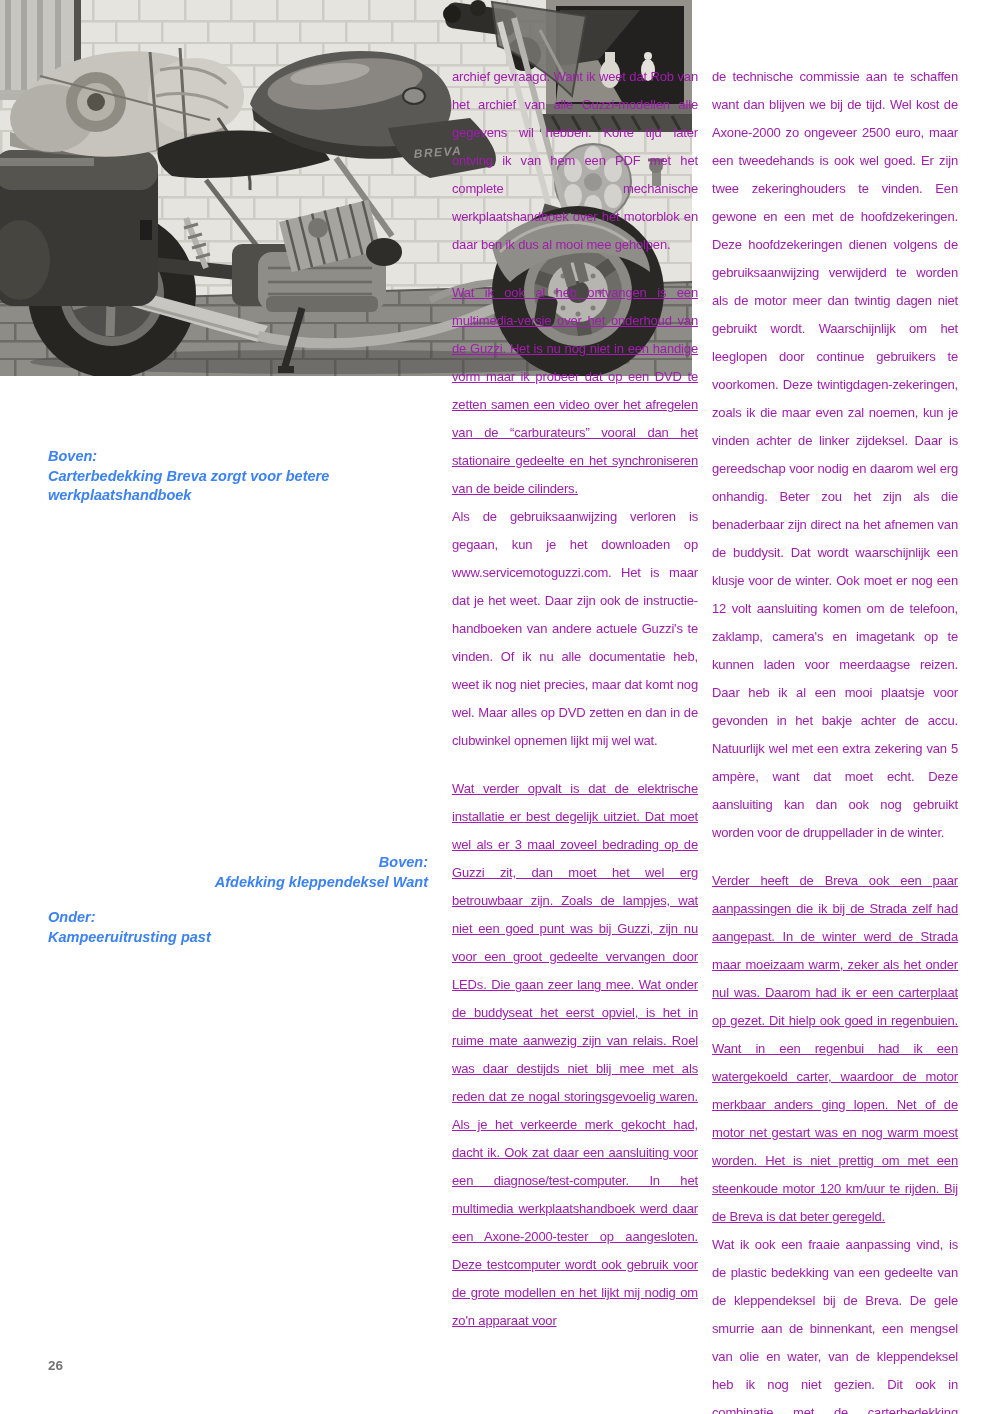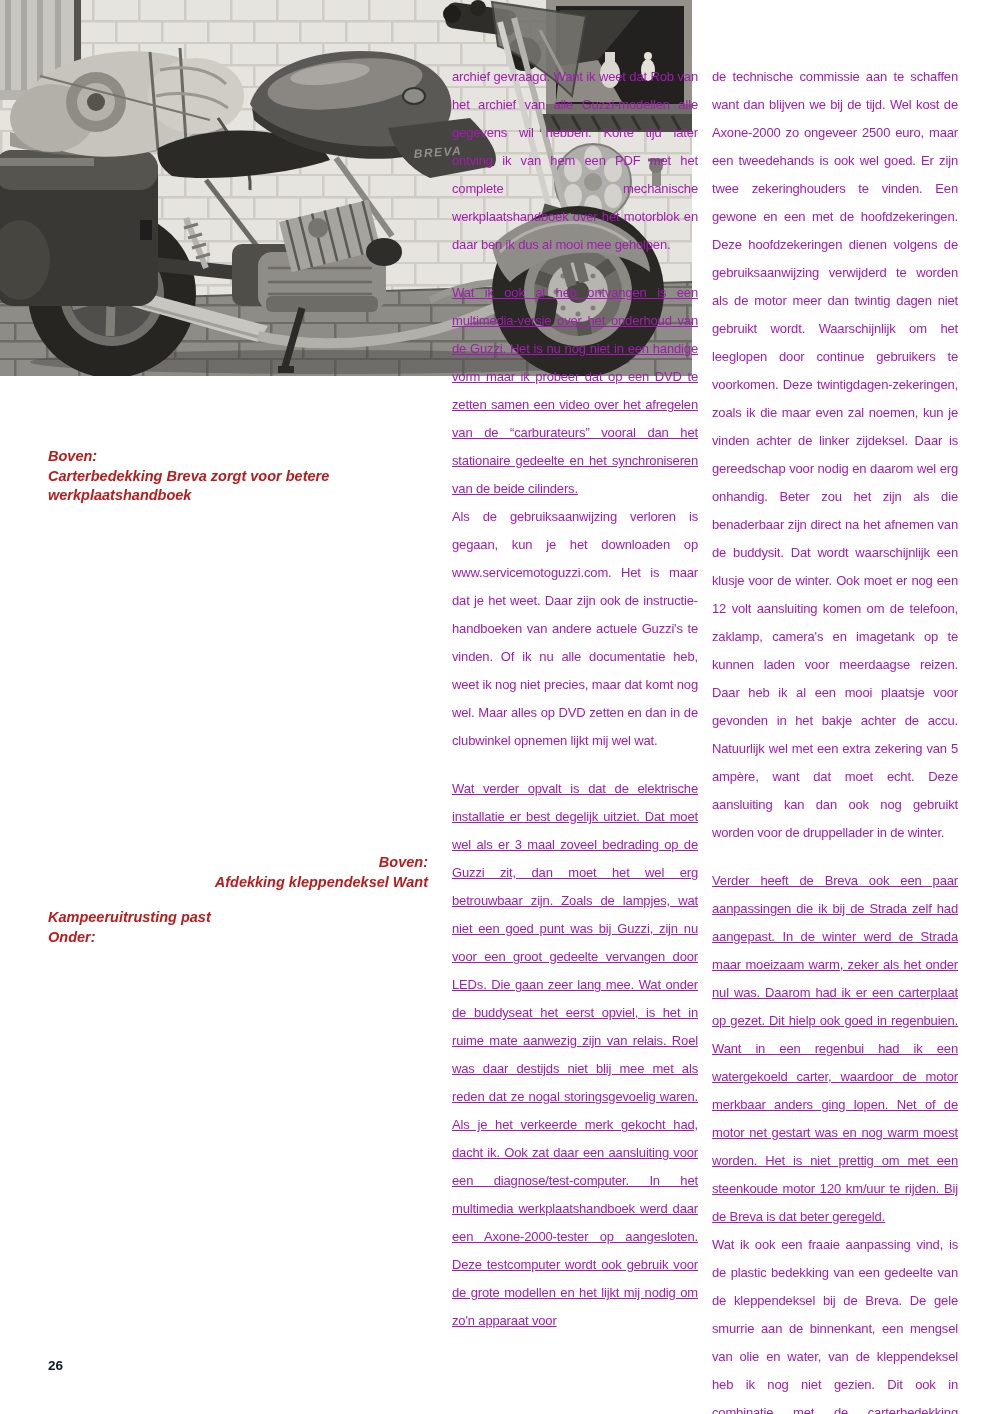--- a/index.html
+++ b/index.html
@@ -3,32 +3,32 @@
 <meta charset="utf-8">
 <style>
   html,body{margin:0;padding:0;background:#ffffff;}
   .page{position:relative;width:1000px;height:1414px;background:#ffffff;overflow:hidden;
         font-family:"Liberation Sans","DejaVu Sans",sans-serif;color:#1d1c1a;}
   figure{margin:0;padding:0;position:absolute;}
   figure svg{display:block;}
   .photo1{left:0;top:70;}
   .photo2{left:0;top:507;}
   .photo3{left:8;top:957;}
-  .caption{position:absolute;font-weight:bold;font-style:italic;font-size:14.5px;line-height:19.5px;color:#b91c1c;}
+  .caption{position:absolute;font-weight:bold;font-style:italic;font-size:14.5px;line-height:19.5px;color:#3b82f6;}
   .cap1{left:48px;top:447px;width:392px;}
   .cap2{left:0px;top:853px;width:428px;text-align:right;}
   .cap3{left:48px;top:908px;width:392px;}
   .cap-line{display:block;}
   .col{position:absolute;width:246px;font-size:13px;line-height:28px;text-align:justify;
        letter-spacing:-0.15px;color:#a21caf;}
   .col1{left:452px;top:63px;}
   .col2{left:712px;top:63px;}
   .col p{margin:0;}
   .col p.gap{margin-top:20px;text-decoration:underline;}
-  .pagenum{position:absolute;left:48px;top:1358px;font-weight:bold;font-size:13.5px;color:#0f172a;}
+  .pagenum{position:absolute;left:48px;top:1358px;font-weight:bold;font-size:13.5px;color:#737373;}
 </style>
 </head>
 <body>
 
 <div class="page">
 
   <figure class="photo1">
     <svg width="437" height="367" viewBox="0 0 437 367">
       <defs>
         <radialGradient id="p1disc" cx="45%" cy="35%" r="75%">
@@ -118,22 +118,22 @@
       </g>
     </svg>
   </figure>
 
   <div class="caption cap2">
     <span class="cap-line">Boven:</span>
     <span class="cap-line">Afdekking kleppendeksel Want</span>
   </div>
 
   <div class="caption cap3">
+    <span class="cap-line">Onder:</span>
     <span class="cap-line">Kampeeruitrusting past</span>
-    <span class="cap-line">Onder:</span>
   </div>
 
   <figure class="photo3">
     <svg width="692" height="376" viewBox="0 0 692 376">
       <defs>
         <pattern id="bricks" width="46" height="44" patternUnits="userSpaceOnUse">
           <rect width="46" height="44" fill="#e6e4df"></rect>
           <rect y="20" width="46" height="2.5" fill="#cfccc6"></rect>
           <rect y="42" width="46" height="2.5" fill="#cfccc6"></rect>
           <rect x="0" y="0" width="2.5" height="20" fill="#cfccc6"></rect>

